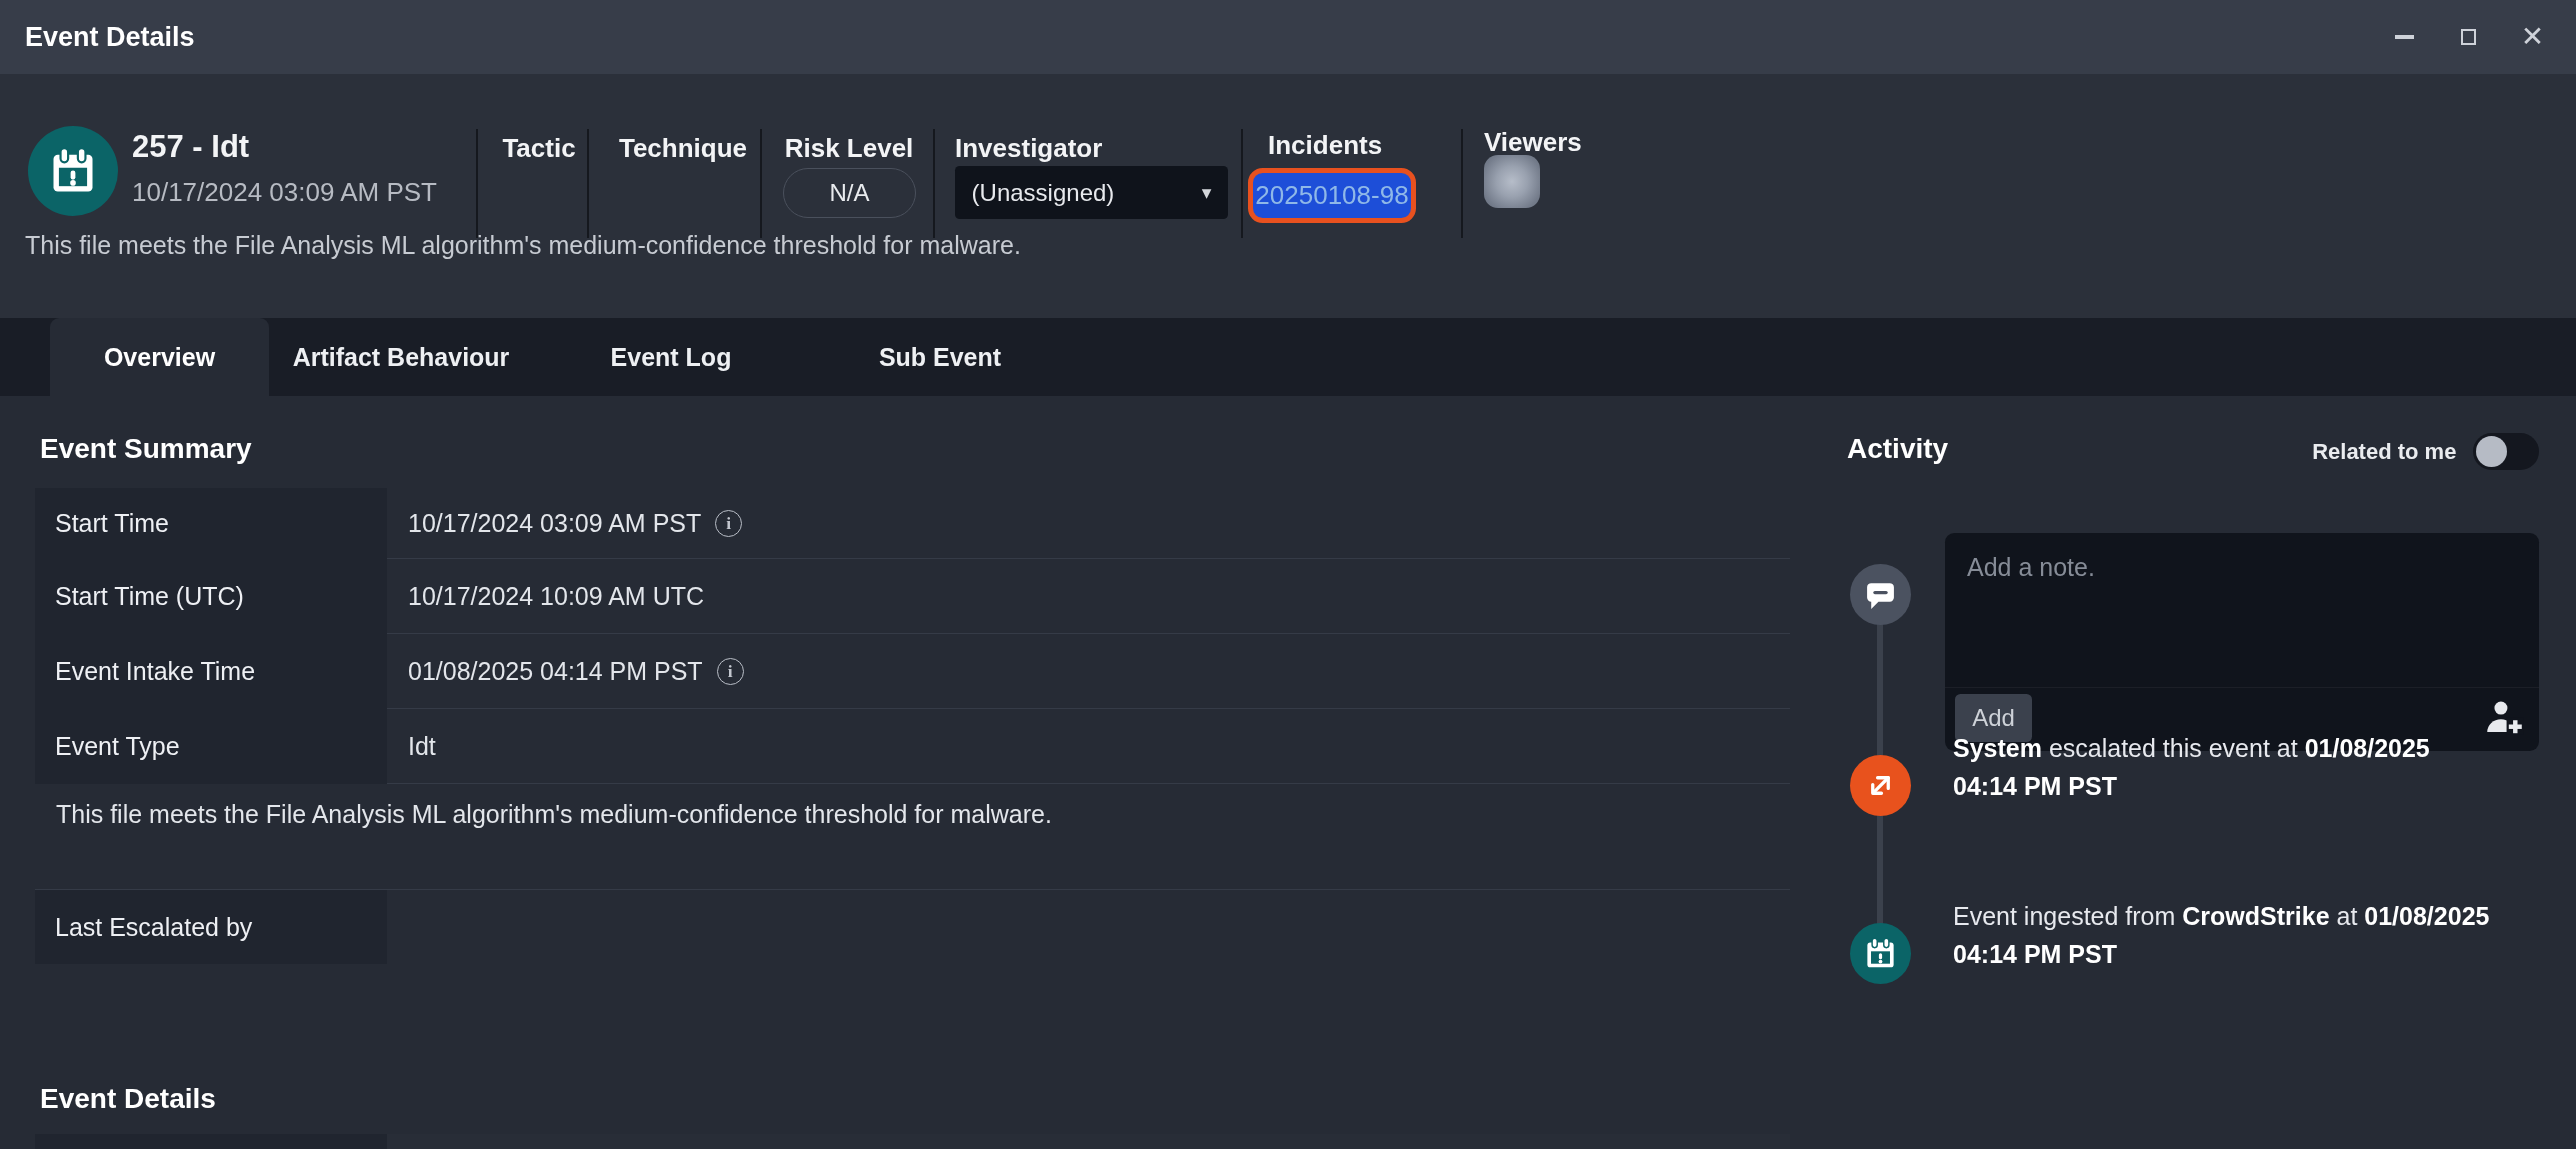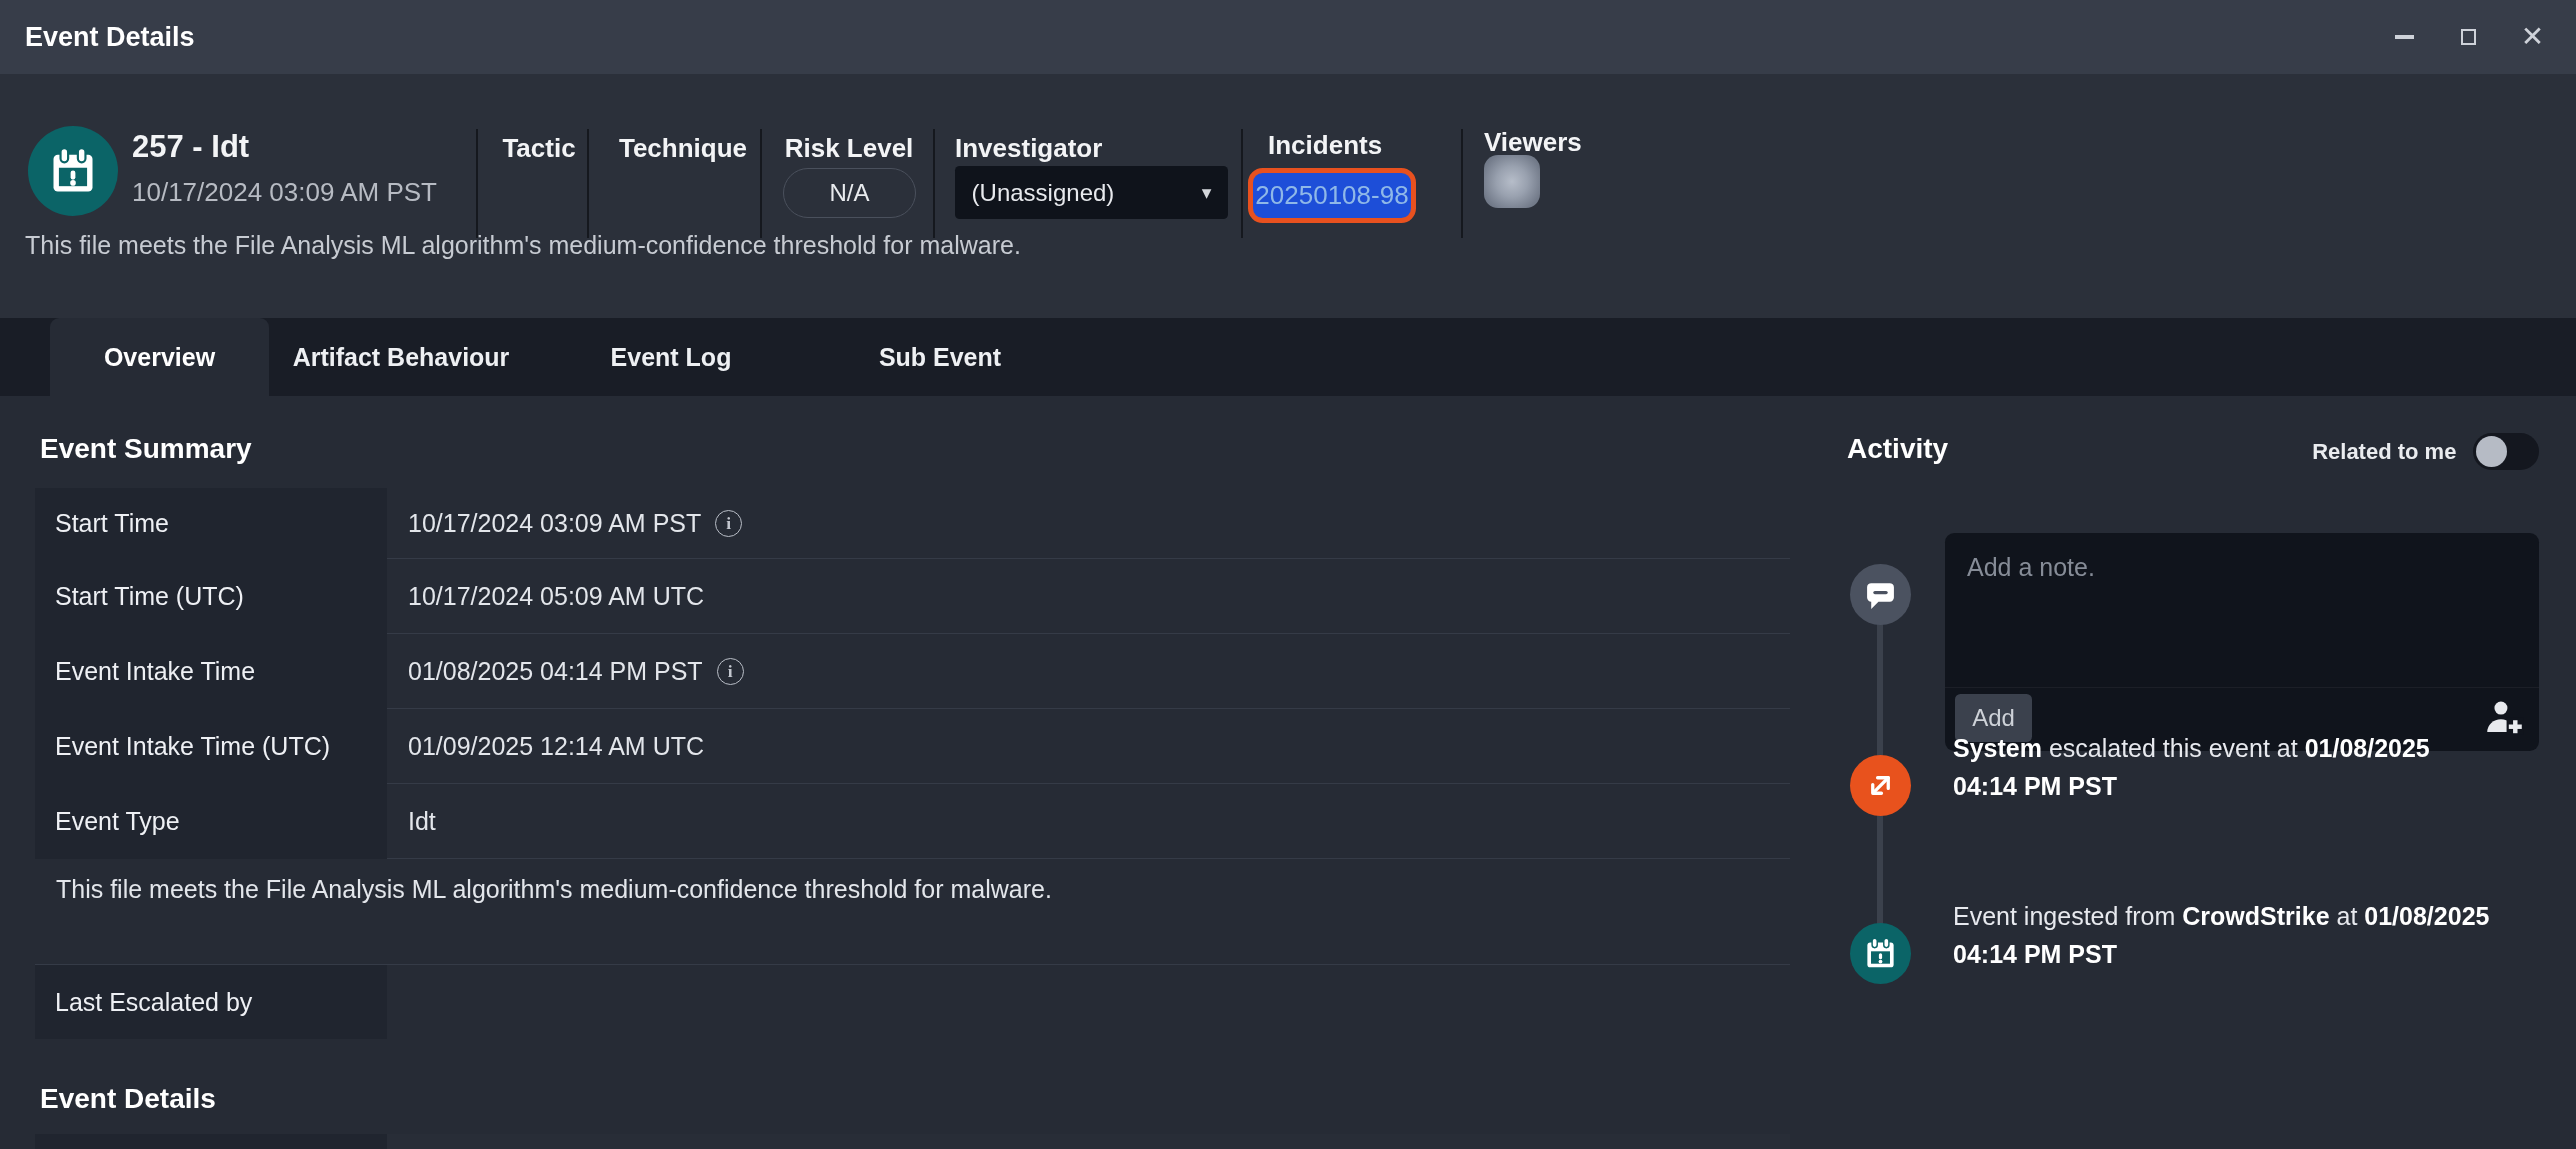--- a/index.html
+++ b/index.html
@@ -207,34 +207,28 @@
     <div class="srow" style="height:71px">
       <div class="cell-label">Start Time</div>
       <div class="cell-value">
         <span>10/17/2024 03:09 AM PST</span>
         <span class="info-icon">i</span>
       </div>
     </div>
     <div class="srow" style="height:75px">
       <div class="cell-label">Start Time (UTC)</div>
       <div class="cell-value">
-        <span>10/17/2024 05:09 AM UTC</span>
+        <span>10/17/2024 10:09 AM UTC</span>
       </div>
     </div>
     <div class="srow" style="height:75px">
       <div class="cell-label">Event Intake Time</div>
       <div class="cell-value">
         <span>01/08/2025 04:14 PM PST</span>
         <span class="info-icon">i</span>
-      </div>
-    </div>
-    <div class="srow" style="height:75px">
-      <div class="cell-label">Event Intake Time (UTC)</div>
-      <div class="cell-value">
-        <span>01/09/2025 12:14 AM UTC</span>
       </div>
     </div>
     <div class="srow" style="height:75px">
       <div class="cell-label">Event Type</div>
       <div class="cell-value">
         <span>Idt</span>
       </div>
     </div>
     <div class="srow tall" style="height:106px">
       <div class="cell-value">

